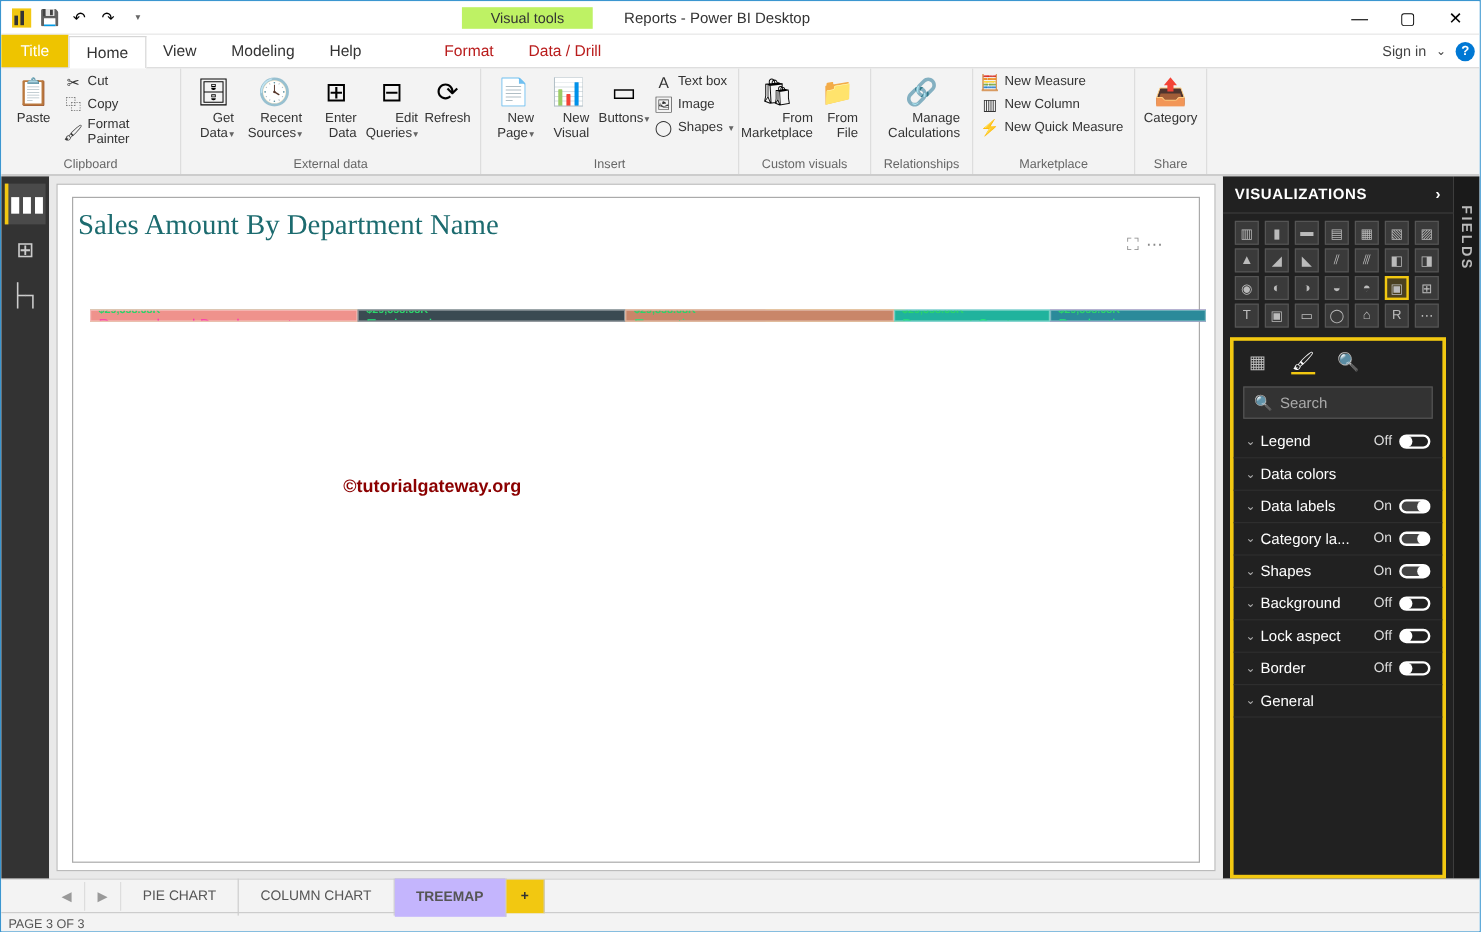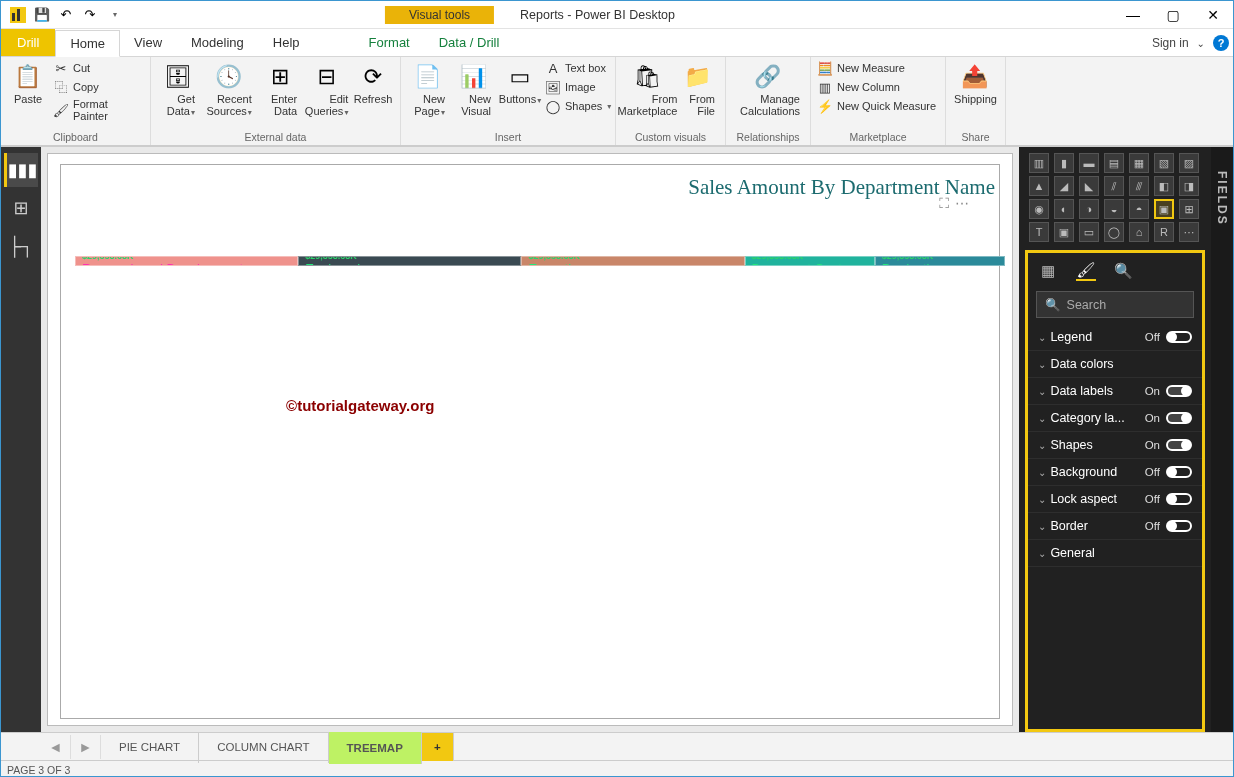--- a/index.html
+++ b/index.html
@@ -3,30 +3,30 @@
 <meta charset="utf-8">
 <style>
 * { margin: 0; padding: 0; box-sizing: border-box; font-family: "Segoe UI", Tahoma, sans-serif; }
 body { width: 1234px; height: 777px; background: #fff; overflow: hidden; border: 1px solid #3b96d0; }
 .titlebar { height: 28px; background: #fff; display: flex; align-items: center; padding: 0 6px; border-bottom: 1px solid #e3e3e3; position: relative; }
 .qat { display: flex; gap: 2px; align-items: center; }
 .qat-icon { width: 22px; height: 22px; display: flex; align-items: center; justify-content: center; font-size: 13px; }
 .pbi-logo { width: 16px; height: 16px; background: #f2c811; display: inline-block; position: relative; }
 .pbi-logo::before { content:""; position:absolute; left:2px; bottom:2px; width:3px; height:8px; background:#333; }
 .pbi-logo::after { content:""; position:absolute; left:7px; bottom:2px; width:3px; height:12px; background:#333; box-shadow: 5px 0 0 -2px #333; }
-.vtools { background: #eab308; padding: 2px 24px; font-size: 12px; color: #333; }
+.vtools { background: #bef264; padding: 2px 24px; font-size: 12px; color: #333; }
 .title-text { font-size: 12.5px; color: #333; margin-left: 12px; }
 .win-controls { position:absolute; right:0; top:0; display:flex; }
 .win-btn { width:40px; height:28px; display:flex; align-items:center; justify-content:center; font-size:14px; }
 
 .tabrow { height: 28px; display:flex; background:#fff; border-bottom: 1px solid #d6d6d6; position:relative; }
 .file-tab { background:#eec400; color:#fff; padding: 0 16px; display:flex; align-items:center; font-size:13px; }
 .tab { padding:0 14px; display:flex; align-items:center; font-size:13px; color:#333; border-right:1px solid transparent; }
 .tab.active { border:1px solid #d6d6d6; border-bottom:1px solid #fff; background:#fff; position:relative; top:1px; }
-.tab.vtab { color:#15803d; }
+.tab.vtab { color:#b91c1c; }
 .signin-area { position:absolute; right:4px; top:0; display:flex; align-items:center; height:28px; gap:8px; font-size:12px; color:#444; }
 .help-dot { width:16px; height:16px; border-radius:50%; background:#0078d4; color:#fff; font-size:11px; display:flex; align-items:center; justify-content:center; font-weight:bold; }
 
 .ribbon { height: 90px; background:#f3f3f3; display:flex; border-bottom:2px solid #ccc; }
 .rgroup { border-right:1px solid #ddd; padding:2px 6px 2px 6px; display:flex; flex-direction:column; }
 .rgroup-inner { display:flex; gap:4px; flex:1; align-items:flex-start; }
 .rgroup-label { font-size:10.5px; color:#666; text-align:center; padding-top:1px; }
 .rbtn { display:flex; flex-direction:column; align-items:center; justify-content:flex-start; padding:2px 4px; min-width:42px; }
 .rbtn .ricon { width:32px; height:32px; display:flex; align-items:center; justify-content:center; font-size:22px; }
 .rbtn .rlabel { font-size:11px; color:#333; text-align:right; line-height:1.1; }
@@ -34,21 +34,21 @@
 .rmini .micon { width:16px; height:16px; display:inline-flex; align-items:center; justify-content:center; font-size:13px;}
 
 .workspace { display:flex; height: calc(777px - 28px - 28px - 90px - 28px - 18px); }
 .leftrail { width:40px; background:#333; display:flex; flex-direction:column; align-items:center; padding-top:6px; gap:4px; }
 .leftrail .lricon { width:34px; height:34px; display:flex; align-items:center; justify-content:center; color:#ccc; font-size:18px; }
 .leftrail .lricon.active { background:#4a4a4a; border-left:3px solid #f2c811; color:#fff; }
 
 .canvas-wrap { flex:1; background:#e9e9e9; display:flex; position:relative; padding:6px; }
 .canvas { flex:1; background:#fff; border:1px solid #bbb; position:relative; padding:8px 10px; overflow:hidden; }
 .chart-container { border:1px solid #aaa; margin:2px; position:relative; padding:4px; height:100%; }
-.chart-title { text-align:right; font-family: Georgia, serif; color:#1c6b6f; font-size:21px; padding:6px 0 8px;}
+.chart-title { text-align:left; font-family: Georgia, serif; color:#1c6b6f; font-size:24px; padding:6px 0 8px;}
 .chart-handles { position:absolute; top:30px; right:30px; display:flex; gap:6px; color:#888; font-size:14px;}
 .treemap { position:absolute; top:48px; bottom:10px; left:10px; right:14px; display:flex; flex-direction:column; }
 .tcell { position:relative; overflow:hidden; padding:4px 6px; }
 .tcell .cat { font-size:13px; color:#23e879; font-weight:500; white-space:nowrap; overflow:hidden; text-overflow:ellipsis; display:block;}
 .tcell .cat.pink { color:#ff2fb3; }
 .tcell .val { position:absolute; left:6px; bottom:4px; font-size:9px; color:#2bd46a; font-weight:bold;}
 .watermark { position:absolute; top:42%; left:24%; color:#8b0000; font-weight:bold; font-size:15px; z-index:50;}
 
 .rightpanel { width:192px; background:#212121; color:#fff; display:flex; flex-direction:column; font-size:12.5px; }
 .rp-head { display:flex; align-items:center; justify-content:space-between; padding:8px 10px; font-weight:600; letter-spacing:.5px; border-bottom:1px solid #3a3a3a;}
@@ -69,21 +69,21 @@
 .toggle.off::after { left:-1px;}
 .toggle.on::after { right:-1px;}
 .toggle.on { background:#444; }
 
 .fields-tab { width:22px; background:#1a1a1a; display:flex; justify-content:center; padding-top:24px;}
 .fields-tab span { writing-mode:vertical-rl; font-size:12px; letter-spacing:2px; color:#bbb; font-weight:600;}
 
 .pagetabs { height:28px; background:#f3f3f3; display:flex; align-items:center; border-top:1px solid #ccc; padding-left:40px; }
 .navbtn { width:30px; height:24px; display:flex; align-items:center; justify-content:center; color:#999; font-size:14px; border-right:1px solid #ddd;}
 .ptab { padding:16px 18px; height:28px; display:flex; align-items:center; font-size:11.5px; color:#555; border-right:1px solid #ccc; }
-.ptab.active { background:#bef264; font-weight:600; border-top:2px solid #aaa;}
+.ptab.active { background:#c4b5fd; font-weight:600; border-top:2px solid #aaa;}
 .ptab.add { background:#f2c811; color:#333; font-weight:bold; width:32px; padding:0; justify-content:center;}
 
 .statusbar { height:18px; background:#f3f3f3; border-top:1px solid #ccc; font-size:10.5px; color:#555; display:flex; align-items:center; padding-left:6px;}
 .drop-caret { font-size:8px; color:#666; margin-left:1px;}
 </style>
 </head>
 <body>
 
 <div class="titlebar">
   <div class="qat">
@@ -101,21 +101,21 @@
     <span class="title-text">Reports - Power BI Desktop</span>
   </div>
   <div class="win-controls">
     <div class="win-btn">—</div>
     <div class="win-btn">▢</div>
     <div class="win-btn">✕</div>
   </div>
 </div>
 
 <div class="tabrow">
-  <div class="file-tab">Drill</div>
+  <div class="file-tab">Title</div>
   <div class="tab active">Home</div>
   <div class="tab">View</div>
   <div class="tab">Modeling</div>
   <div class="tab">Help</div>
   <div style="width:40px;"></div>
   <div class="tab vtab">Format</div>
   <div class="tab vtab">Data / Drill</div>
   <div class="signin-area">
     <span>Sign in</span>
     <span style="font-size:10px;">⌄</span>
@@ -242,21 +242,21 @@
             <span>New Quick Measure</span>
           </div>
       </div>
     </div>
     <div class="rgroup-label">Marketplace</div>
   </div>
   <div class="rgroup" style="width:60px;">
     <div class="rgroup-inner">
       <div class="rbtn">
           <div class="ricon">📤</div>
-          <div class="rlabel">Shipping</div>
+          <div class="rlabel">Category</div>
         </div>
     </div>
     <div class="rgroup-label">Share</div>
   </div>
 </div>
 
 <div class="workspace">
   <div class="leftrail">
     <div class="lricon active">▮▮▮</div>
     <div class="lricon">⊞</div>
@@ -336,20 +336,24 @@
             <div class="tcell" style="position: absolute; left: 48%; top: 75.5%; width: 24%; height: 24.5%; background: rgb(201, 134, 105); border: 1px solid rgba(255, 255, 255, 0.4);">
               <span class="cat">Executive</span>
               <span class="val">$29,358.68K</span>
             </div>
           </div>
       </div>
     </div>
   </div>
 
   <div class="rightpanel">
+    <div class="rp-head">
+      <span>VISUALIZATIONS</span>
+      <span>›</span>
+    </div>
     <div class="viz-grid" id="vizgrid">
         <div class="viz-icon">▥</div>
         <div class="viz-icon">▮</div>
         <div class="viz-icon">▬</div>
         <div class="viz-icon">▤</div>
         <div class="viz-icon">▦</div>
         <div class="viz-icon">▧</div>
         <div class="viz-icon">▨</div>
         <div class="viz-icon">▲</div>
         <div class="viz-icon">◢</div>

